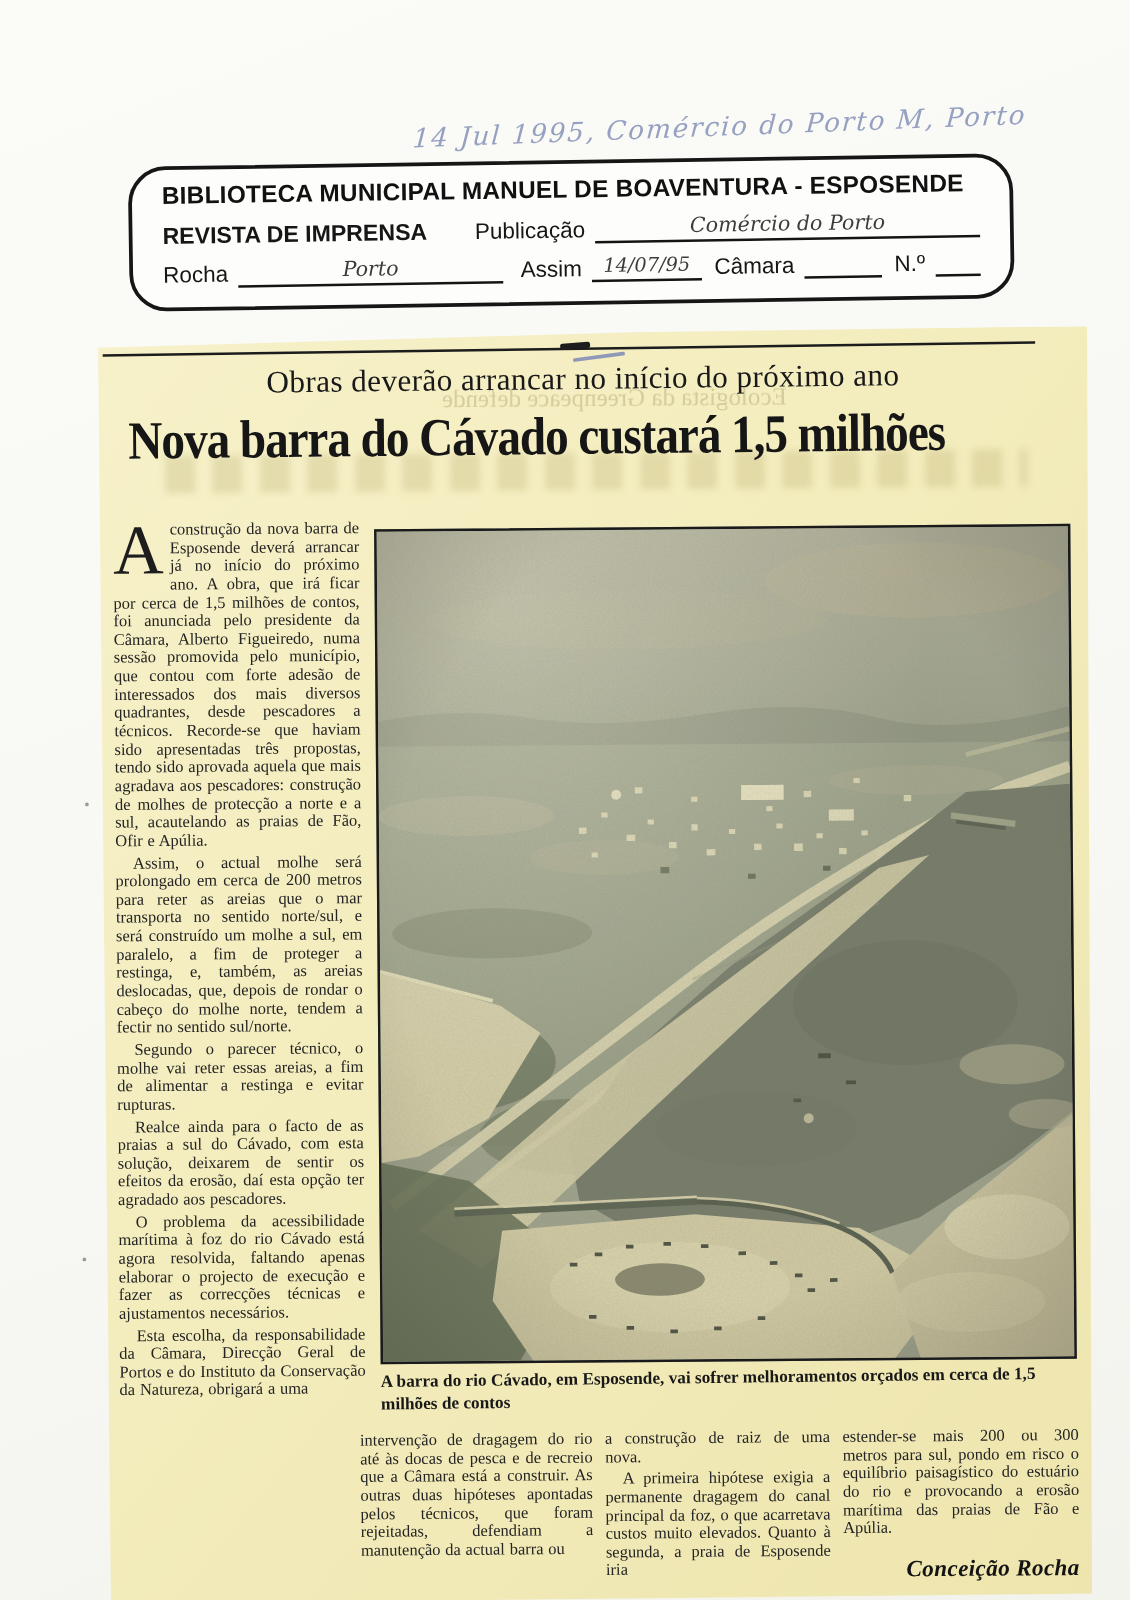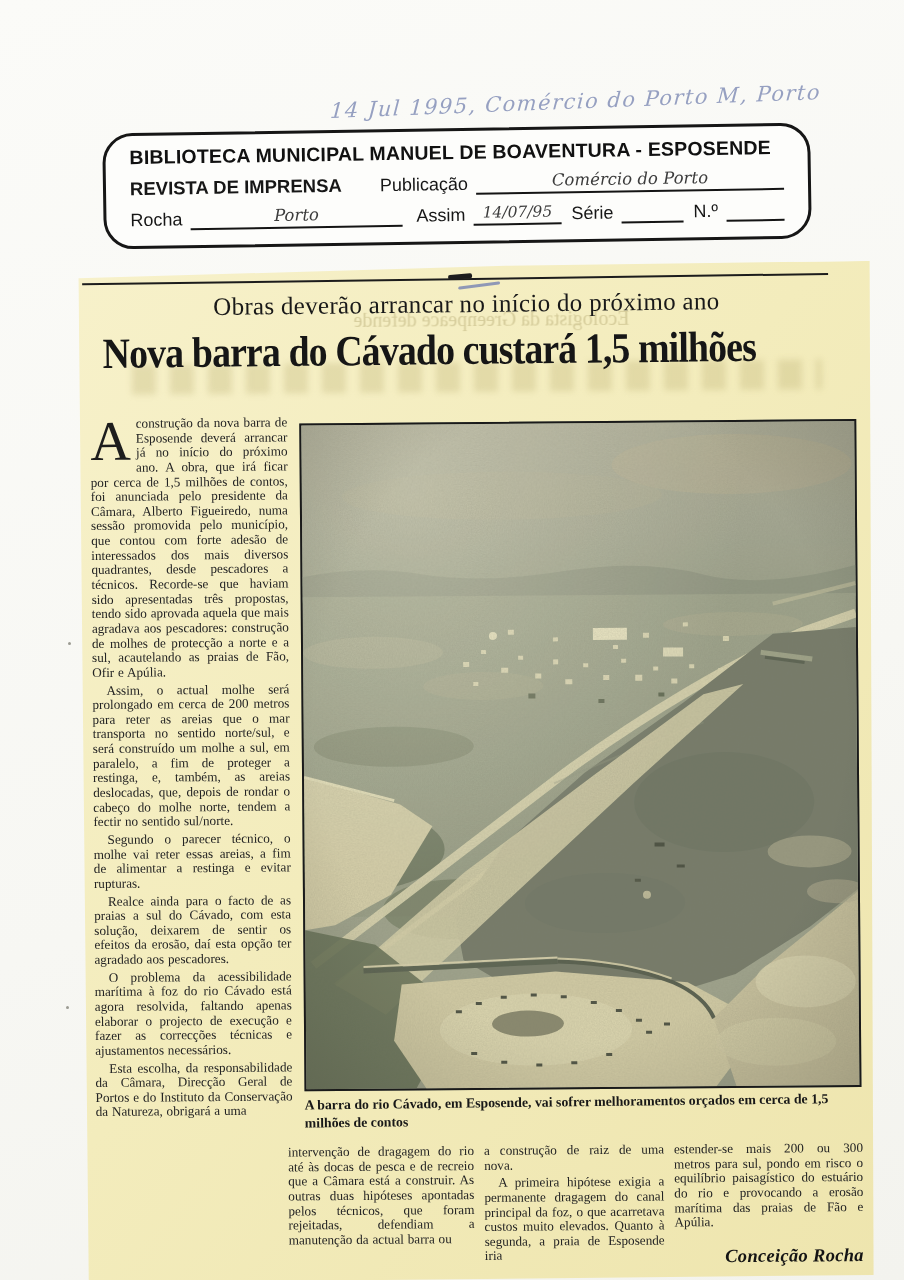--- a/index.html
+++ b/index.html
@@ -96,21 +96,21 @@
   <div class="stamp-row">
     <span class="stamp-sub">REVISTA DE IMPRENSA</span>
     <span class="f-label">Publicação</span>
     <span class="f-line w-pub">Comércio do Porto</span>
   </div>
   <div class="stamp-row">
     <span class="f-label">Rocha</span>
     <span class="f-line w-local">Porto</span>
     <span class="f-label">Assim</span>
     <span class="f-line w-data">14/07/95</span>
-    <span class="f-label">Série</span>
+    <span class="f-label">Câmara</span>
     <span class="f-line w-serie"></span>
     <span class="f-label">N.º</span>
     <span class="f-line w-num"></span>
   </div>
 </div>
 
 <span class="speck" style="left:68px;top:642px;"></span>
 <span class="speck" style="left:66px;top:1006px;"></span>
 
 <div class="clip">

